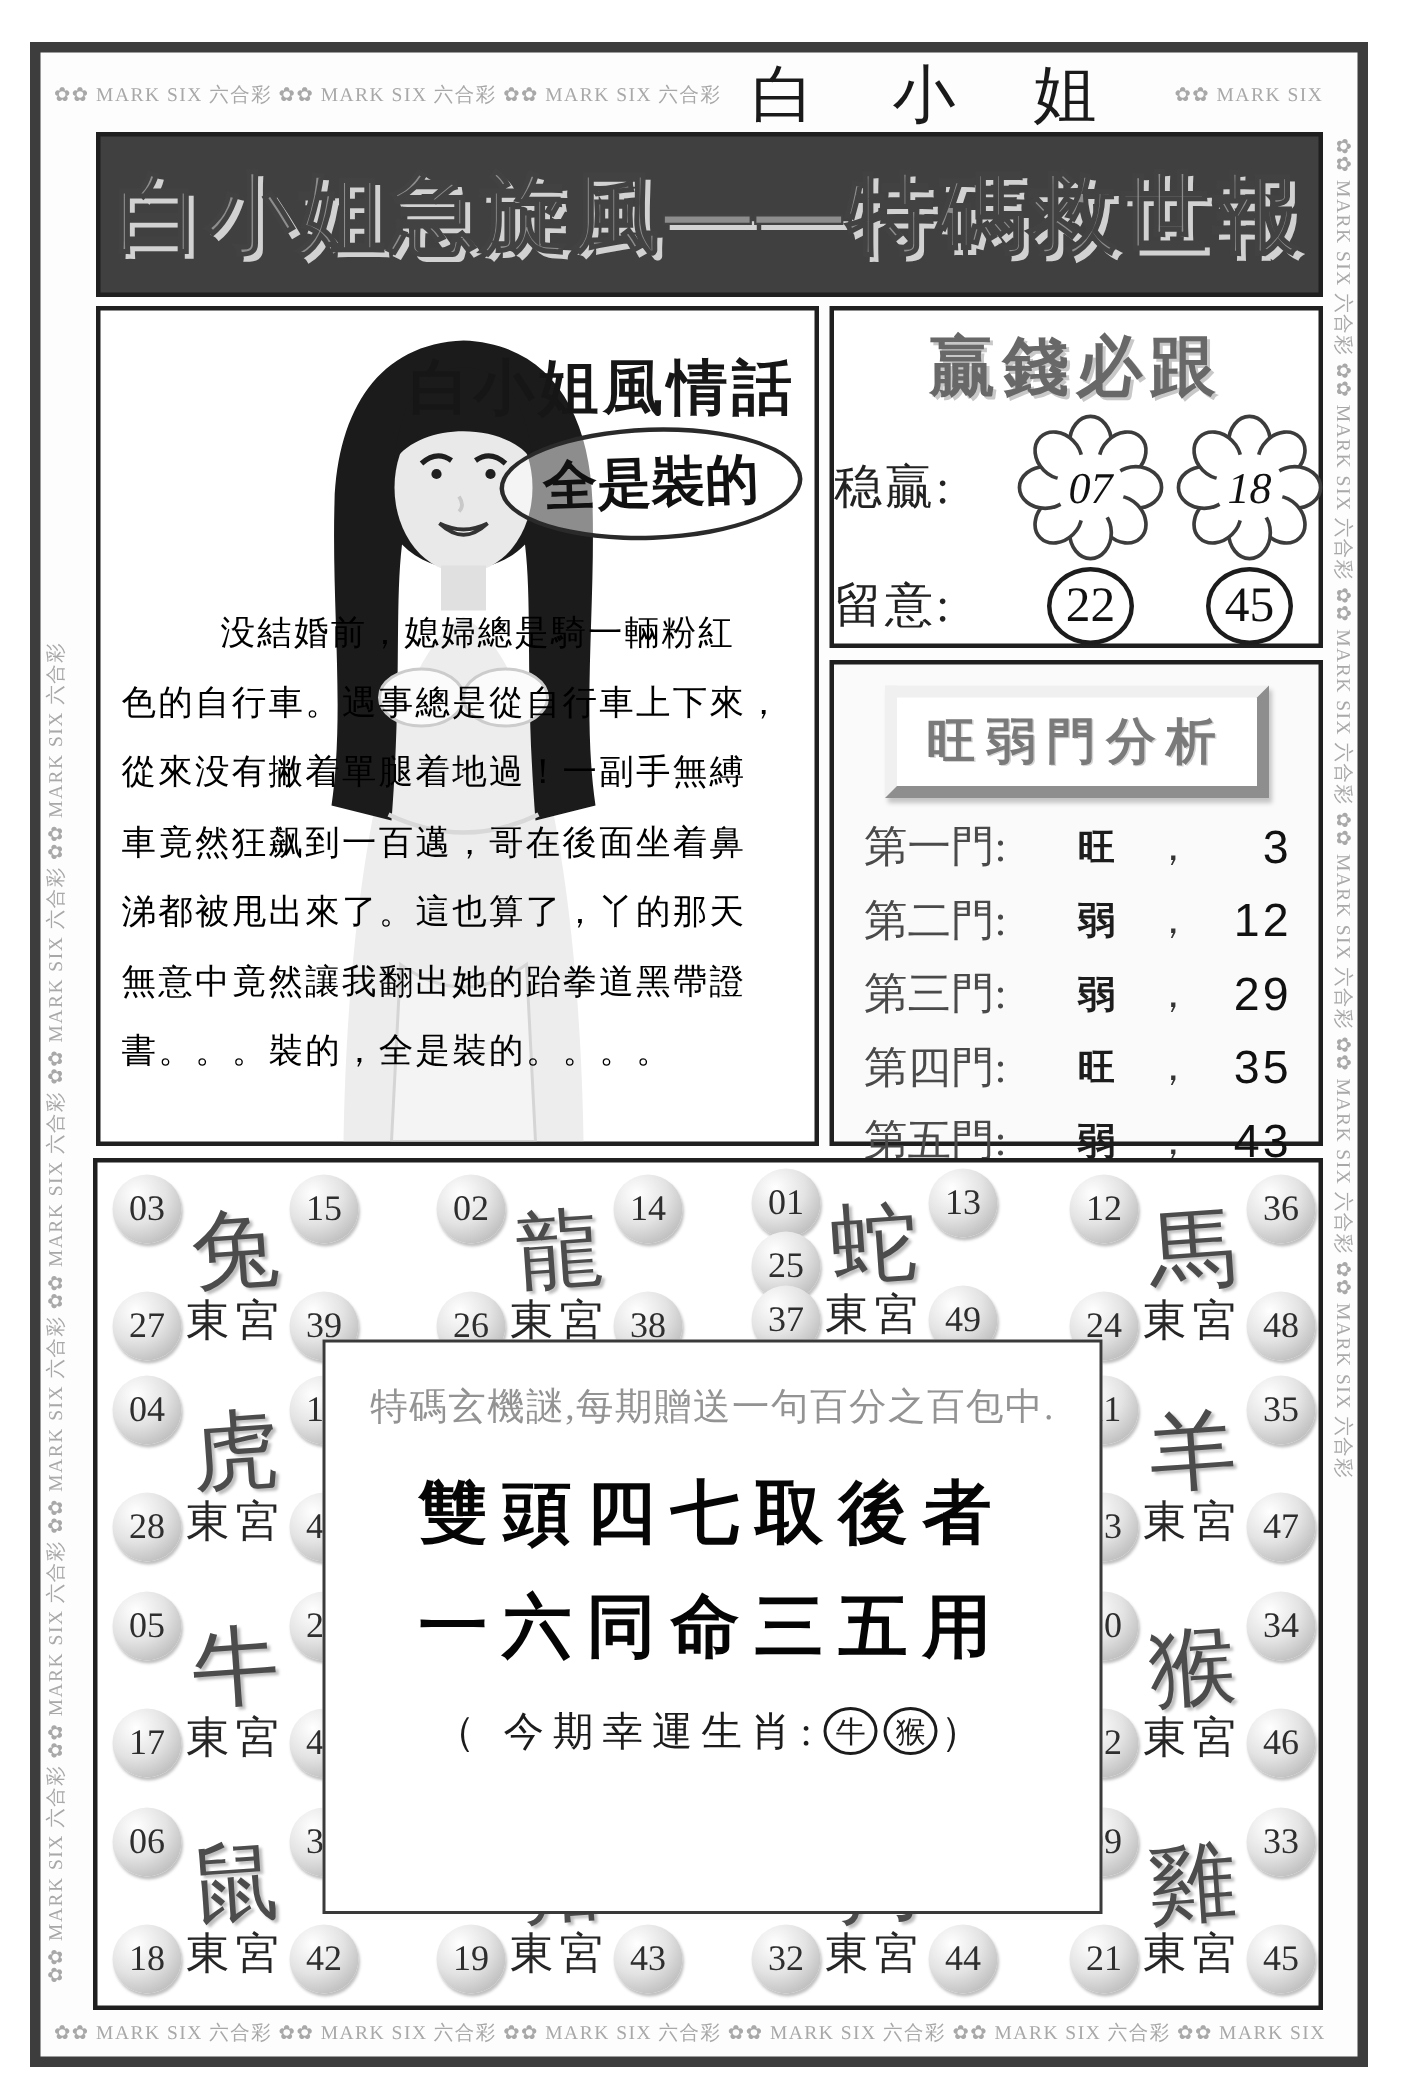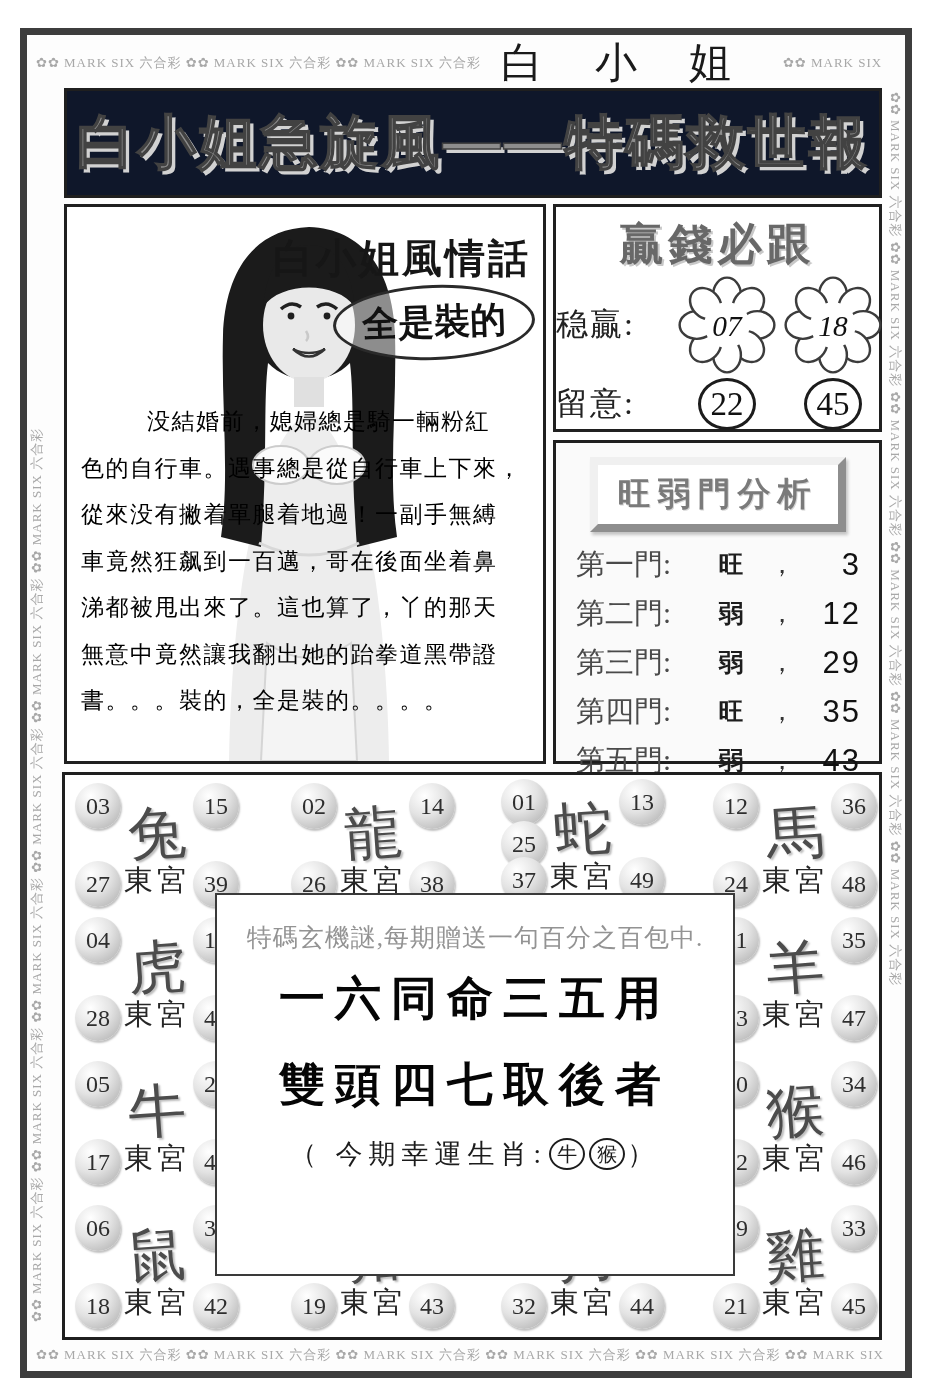--- a/index.html
+++ b/index.html
@@ -10,21 +10,21 @@
   
   .strip { color:#a8a8a8; font-size:13px; letter-spacing:1px; white-space:nowrap; overflow:hidden; }
   .strip-top { position:absolute; left:36px; top:38px; width:848px; height:50px; display:flex; align-items:center; justify-content:space-between; }
   .strip-side { position:absolute; top:92px; width:24px; height:1230px; writing-mode:vertical-rl; text-orientation:sideways; }
   .strip-left { left:28px; transform:rotate(180deg); }
   .strip-right { left:880px; }
   .strip-bottom { position:absolute; left:36px; top:1341px; width:848px; height:28px; display:flex; align-items:center; justify-content:space-between; }
   .masthead-title { font-size:42px; color:#1a1a1a; letter-spacing:52px; text-indent:20px; white-space:nowrap; font-weight:500; }
 
   
-  .headline-box { position:absolute; left:64px; top:88px; width:818px; height:110px; border:3px solid #1f1f1f; background:#0f172a; display:flex; align-items:center; justify-content:center; }
+  .headline-box { position:absolute; left:64px; top:88px; width:818px; height:110px; border:3px solid #1f1f1f; background:#404040; display:flex; align-items:center; justify-content:center; }
   .headline { font-family:"Liberation Sans", sans-serif; font-weight:bold; font-size:58px; color:#8d8d8d; letter-spacing:3px; -webkit-text-stroke:1.5px #424242; text-shadow:4px 4px 0 #d2d2d2; white-space:nowrap; }
 
   
   .story-box { position:absolute; left:64px; top:204px; width:482px; height:560px; border:3px solid #1f1f1f; background:#fff; overflow:hidden; }
   .photo { position:absolute; left:72px; top:6px; width:340px; height:548px; }
   .story-title { position:absolute; right:12px; top:24px; font-size:40px; font-weight:bold; color:#161616; letter-spacing:3px; z-index:3; }
   .story-bubble { position:absolute; right:8px; top:78px; border:3px solid #2a2a2a; border-radius:50%; padding:10px 26px; font-size:36px; font-weight:bold; color:#111; transform:rotate(-2deg); background:rgba(255,255,255,.5); z-index:3; }
   .story-text { position:absolute; left:14px; top:192px; width:456px; z-index:3; }
   .story-line { font-size:23px; line-height:46.5px; color:#000; letter-spacing:1.5px; white-space:nowrap; }
   .story-line.first { text-indent:66px; }
@@ -301,22 +301,22 @@
       <span class="ball tr">33</span>
       <span class="animal">雞</span>
       <span class="ball bl">21</span>
       <span class="palace">東宮</span>
       <span class="ball br">45</span>
     </div>
   </div>
 
   <div class="riddle-box">
     <div class="riddle-intro">特碼玄機謎,每期贈送一句百分之百包中.</div>
+    <div class="riddle-line">雙頭四七取後者</div>
     <div class="riddle-line l2">一六同命三五用</div>
-    <div class="riddle-line">雙頭四七取後者</div>
     <div class="lucky-row">
       <span>（ 今期幸運生肖:</span>
       <span class="lucky-animal">牛</span>
       <span class="lucky-animal">猴</span>
       <span>）</span>
     </div>
   </div>
 
   <div class="strip strip-bottom">
     <span>✿✿ MARK SIX 六合彩  ✿✿ MARK SIX 六合彩  ✿✿ MARK SIX 六合彩  ✿✿ MARK SIX 六合彩  ✿✿ MARK SIX 六合彩  ✿✿ MARK SIX 六合彩  ✿✿ MARK SIX 六合彩</span>

